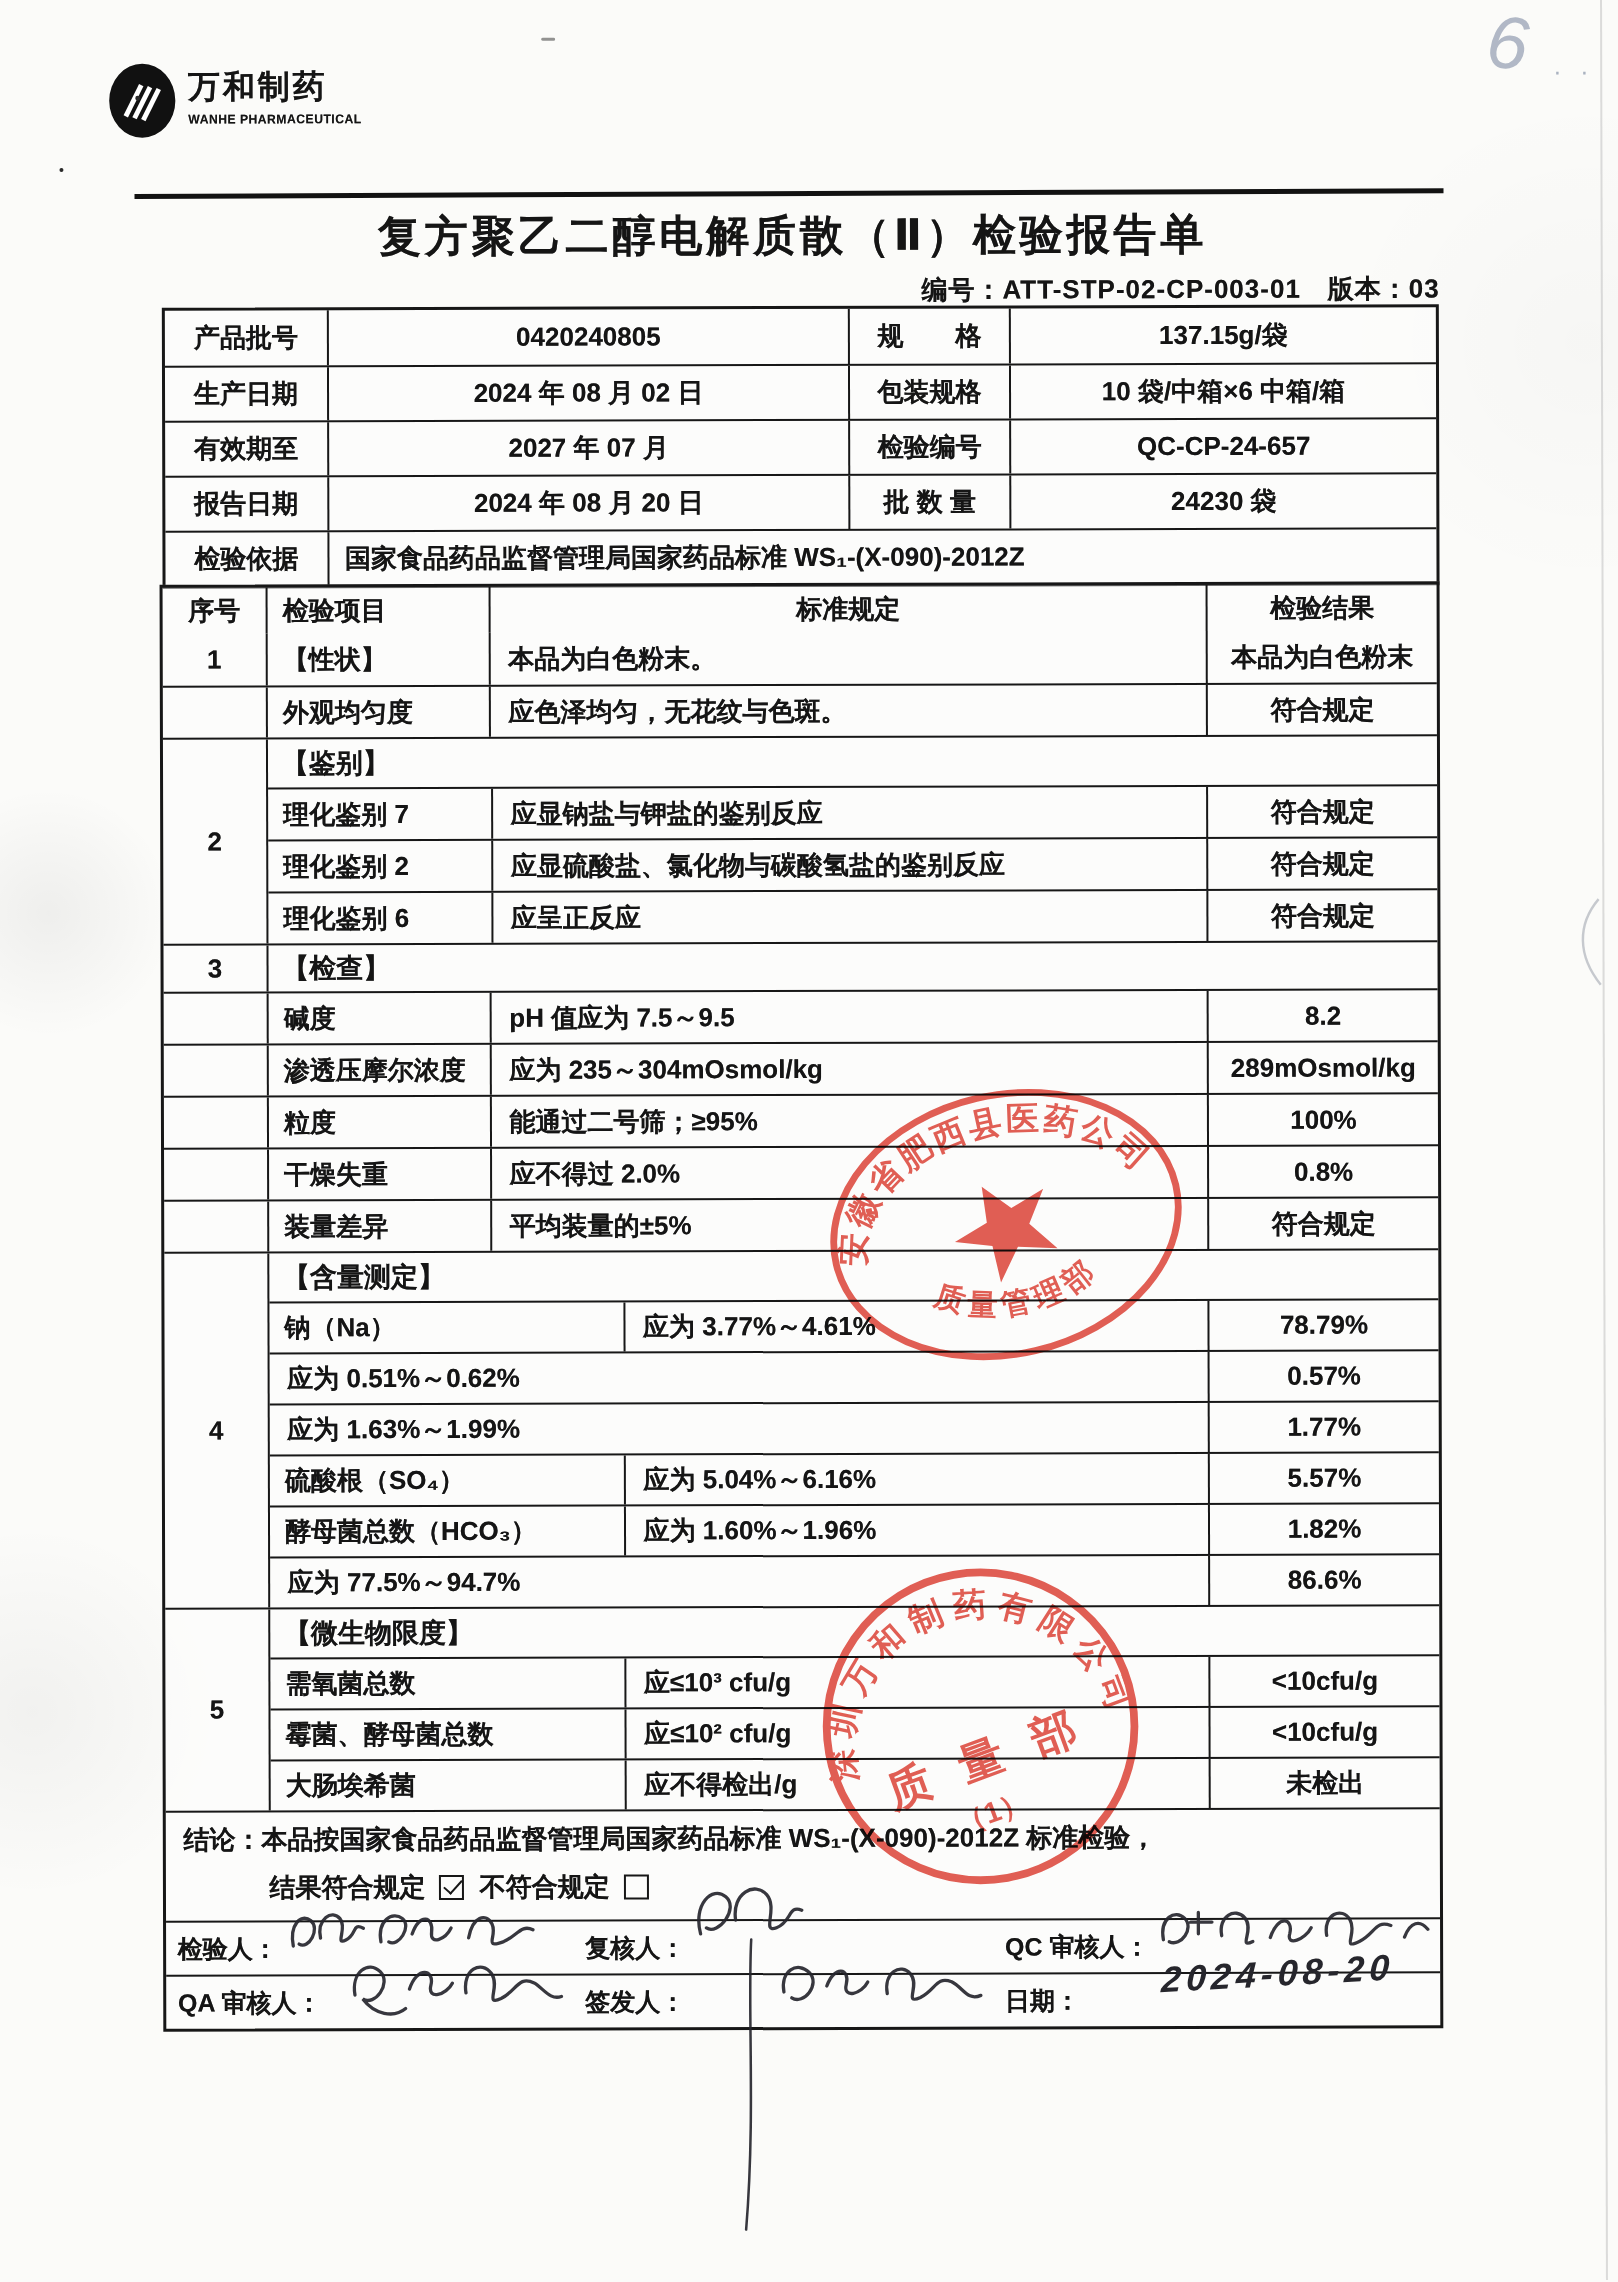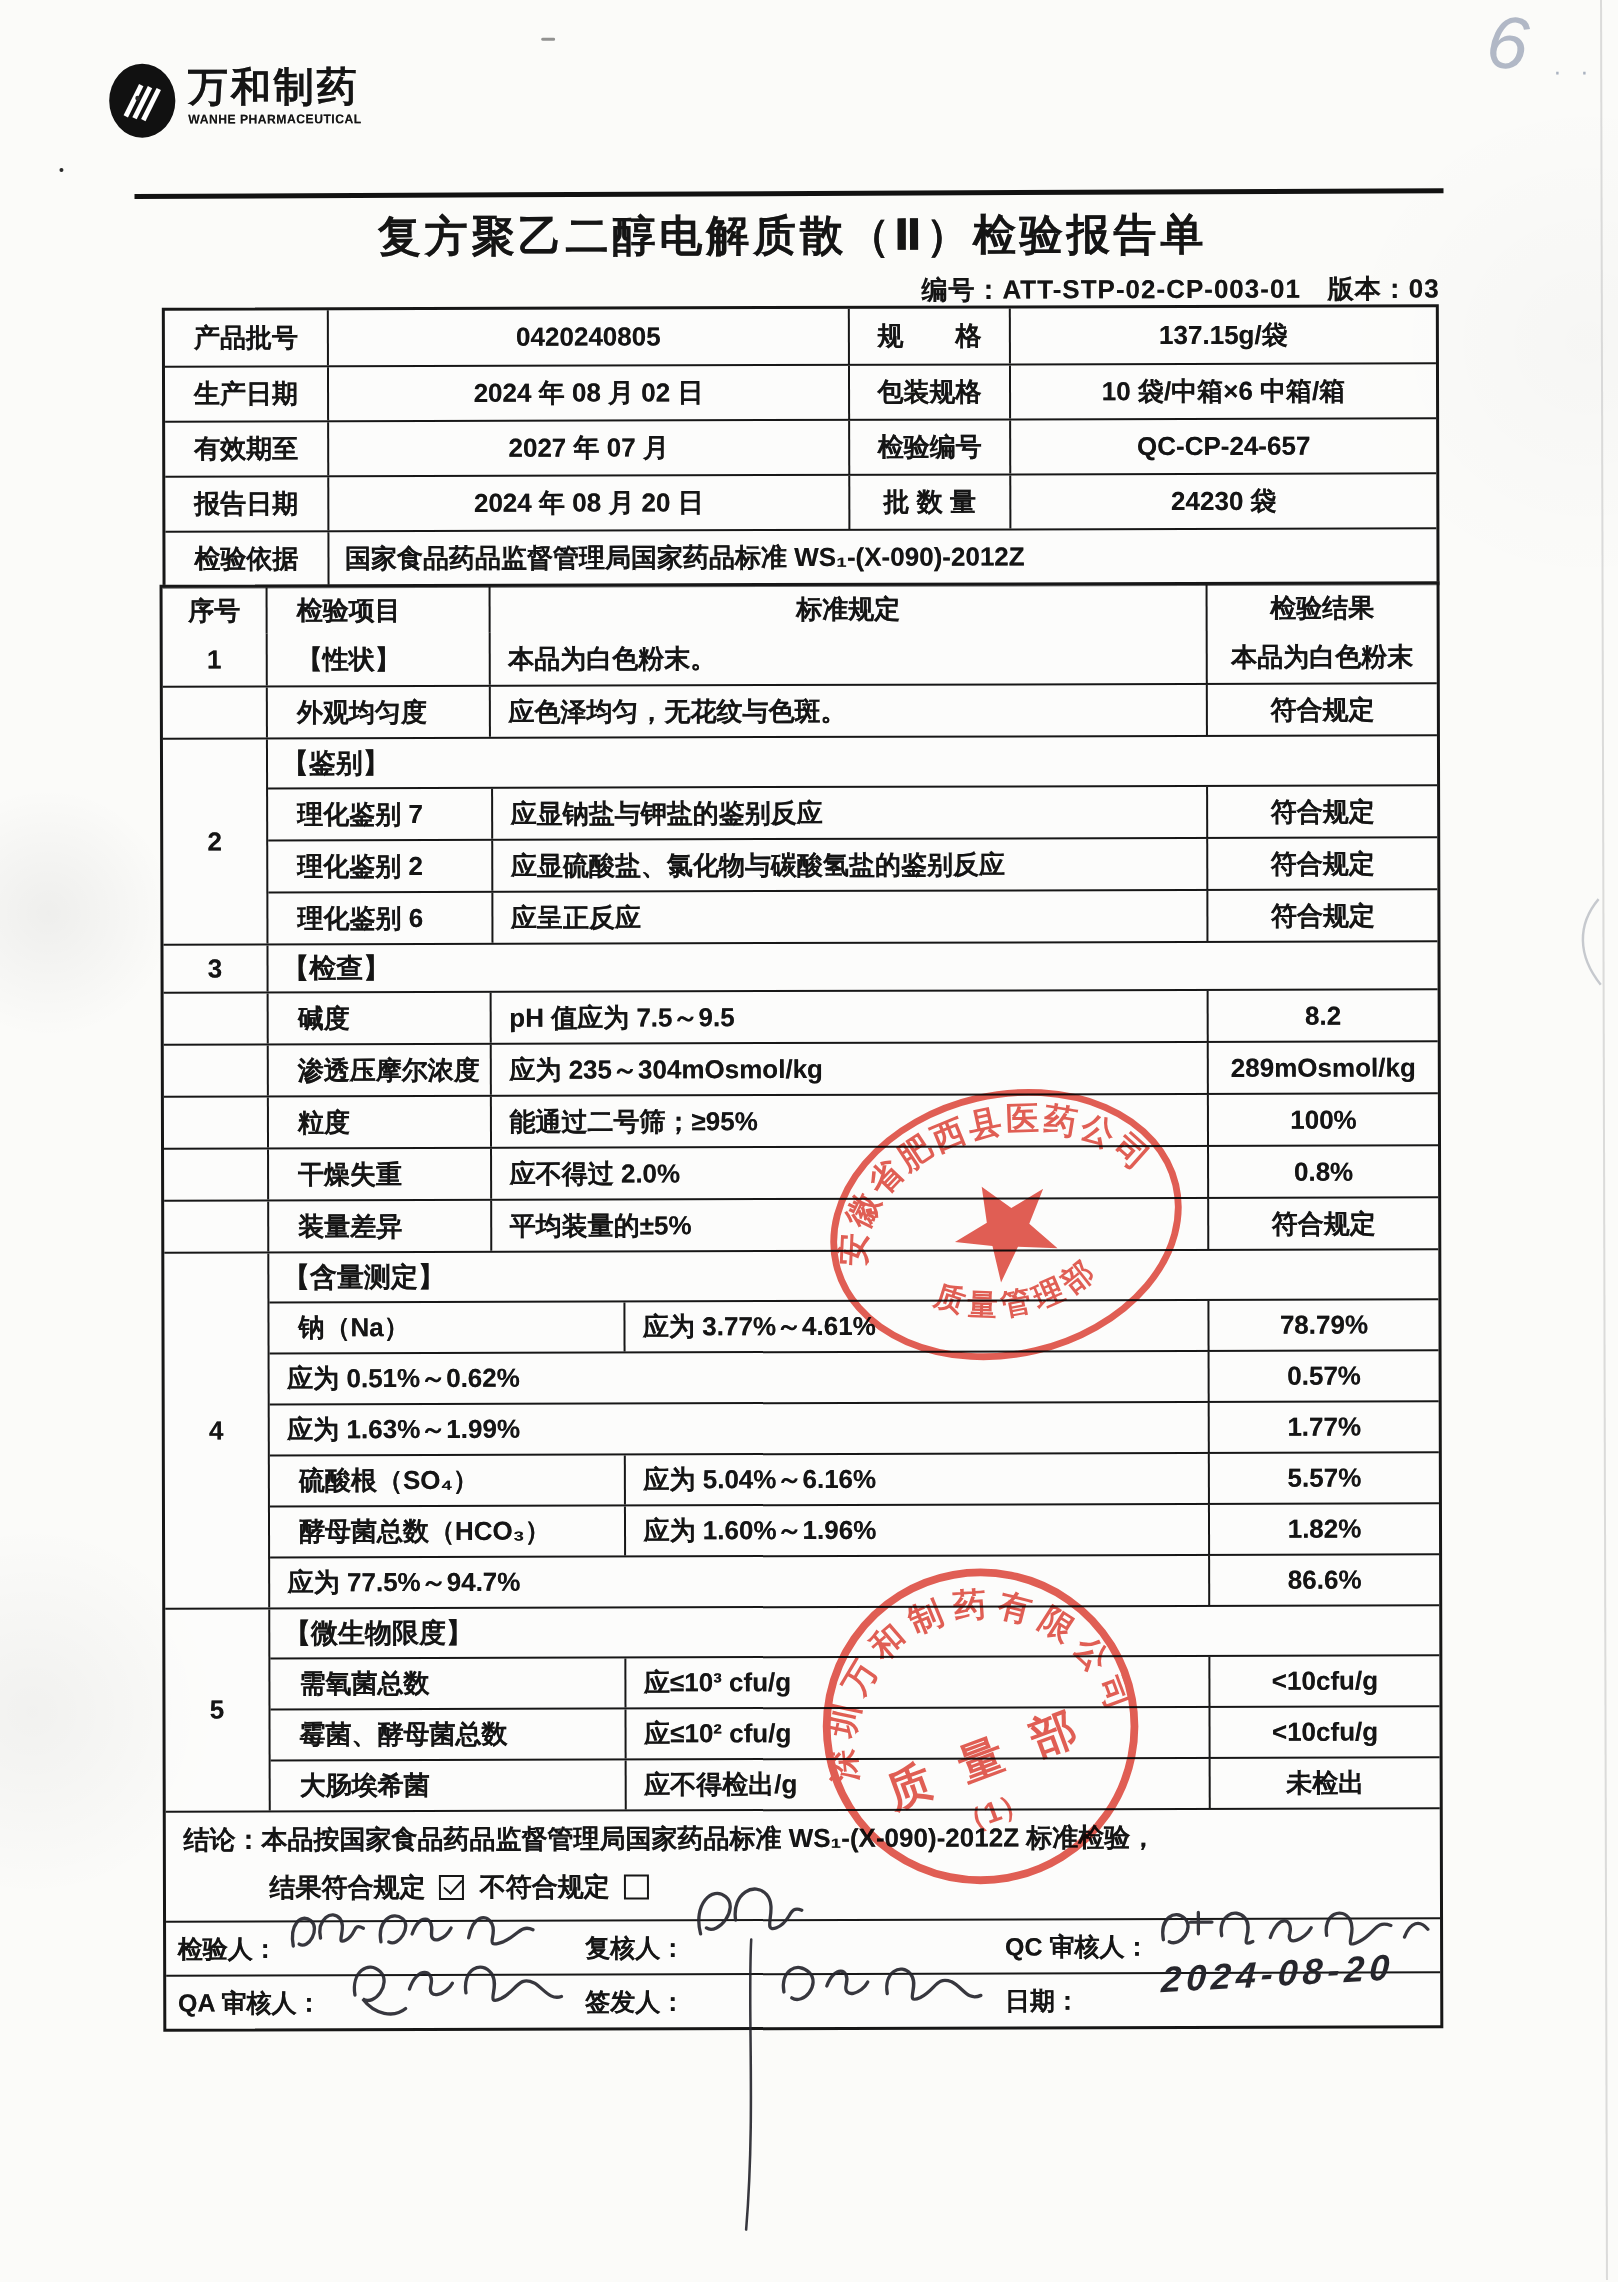--- a/index.html
+++ b/index.html
@@ -9,37 +9,37 @@
                          radial-gradient(circle at 2% 75%, rgba(0,0,0,0.04), transparent 8%),
                          radial-gradient(circle at 98% 15%, rgba(0,0,0,0.02), transparent 10%);
         font-family:"Liberation Sans","DejaVu Sans",sans-serif;color:#151515;}
   .doc{position:absolute;left:0;top:0;width:100%;height:100%;transform:rotate(-0.15deg);}
   .ink{text-shadow:0 0 0.5px rgba(10,10,10,.6);}
 
   
   .logo{position:absolute;left:109px;top:60px;display:flex;align-items:flex-start;}
   .logo-mark{width:72px;height:78px;}
   .logo-txt{margin-left:9.8px;}
-  .logo-cn{font-size:40px;font-weight:800;letter-spacing:2.9px;line-height:51px;}
+  .logo-cn{font-size:32px;font-weight:800;letter-spacing:2.9px;line-height:51px;}
   .logo-en{font-size:12.7px;font-weight:700;letter-spacing:0.5px;transform:scaleX(.96);transform-origin:left;}
 
   .rule{position:absolute;left:137px;top:191px;width:1309px;height:4.9px;background:#121212;transform:rotate(-0.1deg);}
   .title{position:absolute;left:156px;right:185px;top:207px;text-align:center;font-size:43px;font-weight:800;letter-spacing:3.9px;}
   .docno{position:absolute;right:177px;top:273px;font-size:26px;font-weight:700;letter-spacing:1px;}
 
   
   .tbl{position:absolute;box-sizing:border-box;border:3.9px solid #171717;background:rgba(255,255,255,.35);}
   .tbl *{box-sizing:border-box;}
   #info{left:164px;top:306px;width:1277px;}
   #main{left:161px;top:583px;width:1280px;}
   .vline > * + *{border-left:2.9px solid #171717;}
   .stack > * + *{border-top:2.9px solid #171717;}
   .cell{display:flex;align-items:center;font-size:26px;font-weight:700;}
   .c-center{justify-content:center;text-align:center;}
-  .c-left{padding-left:29px;}
+  .c-left{padding-left:15px;}
 
   
   .irow{display:flex;height:55px;}
   .il1{width:162px;justify-content:center;}
   .iv1{width:521px;justify-content:center;}
   .il2{width:161px;justify-content:center;}
   .iv2{flex:1;justify-content:center;}
   .ibasis-v{flex:1;padding-left:15.6px;}
 
   

